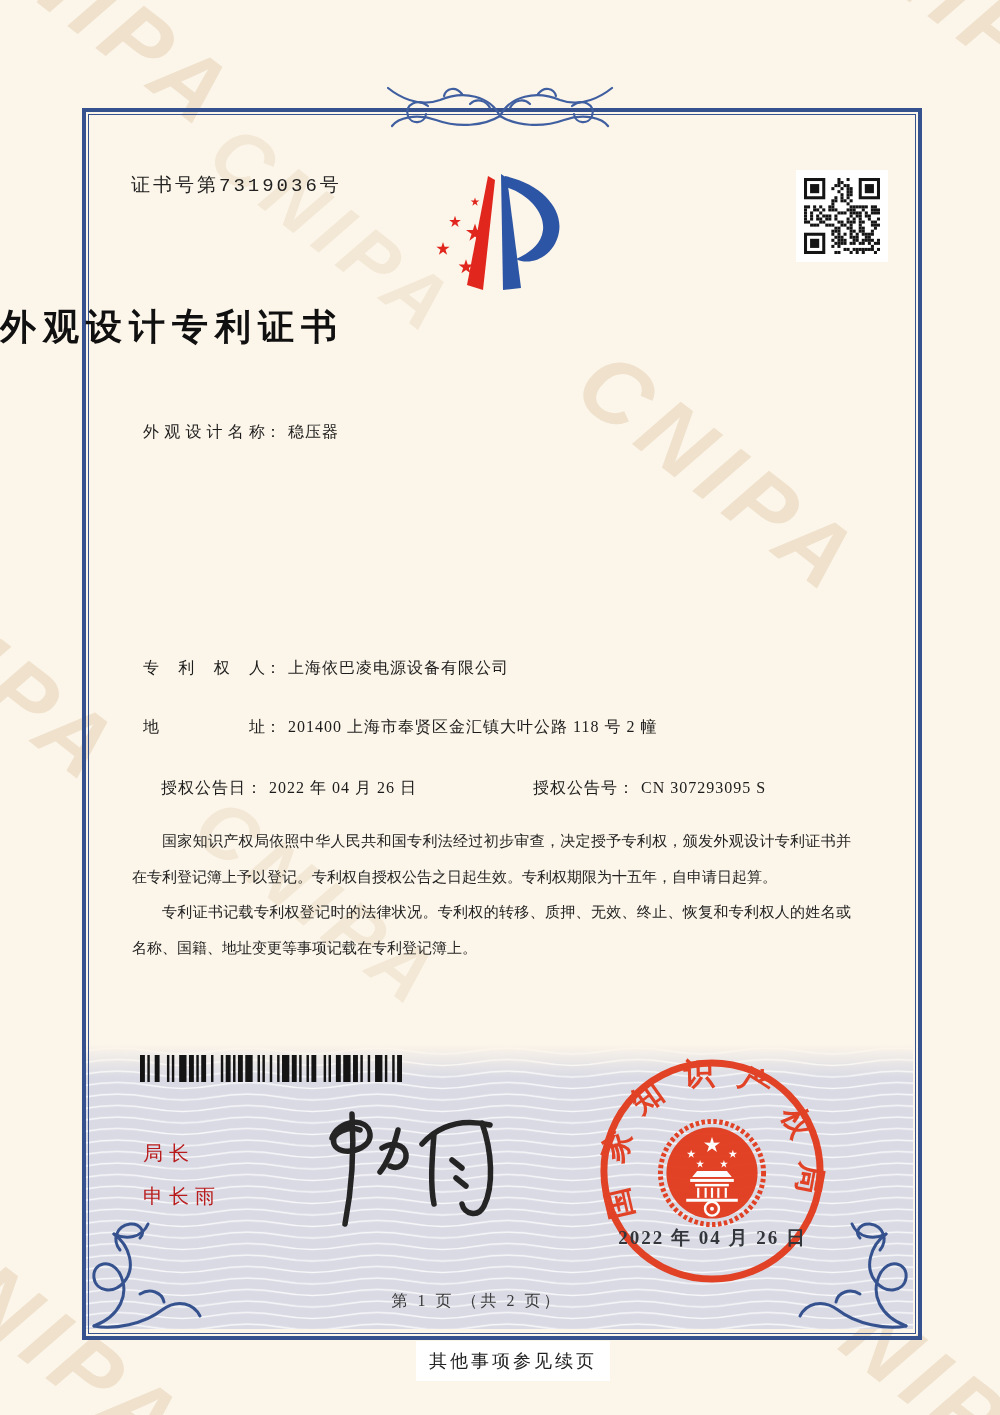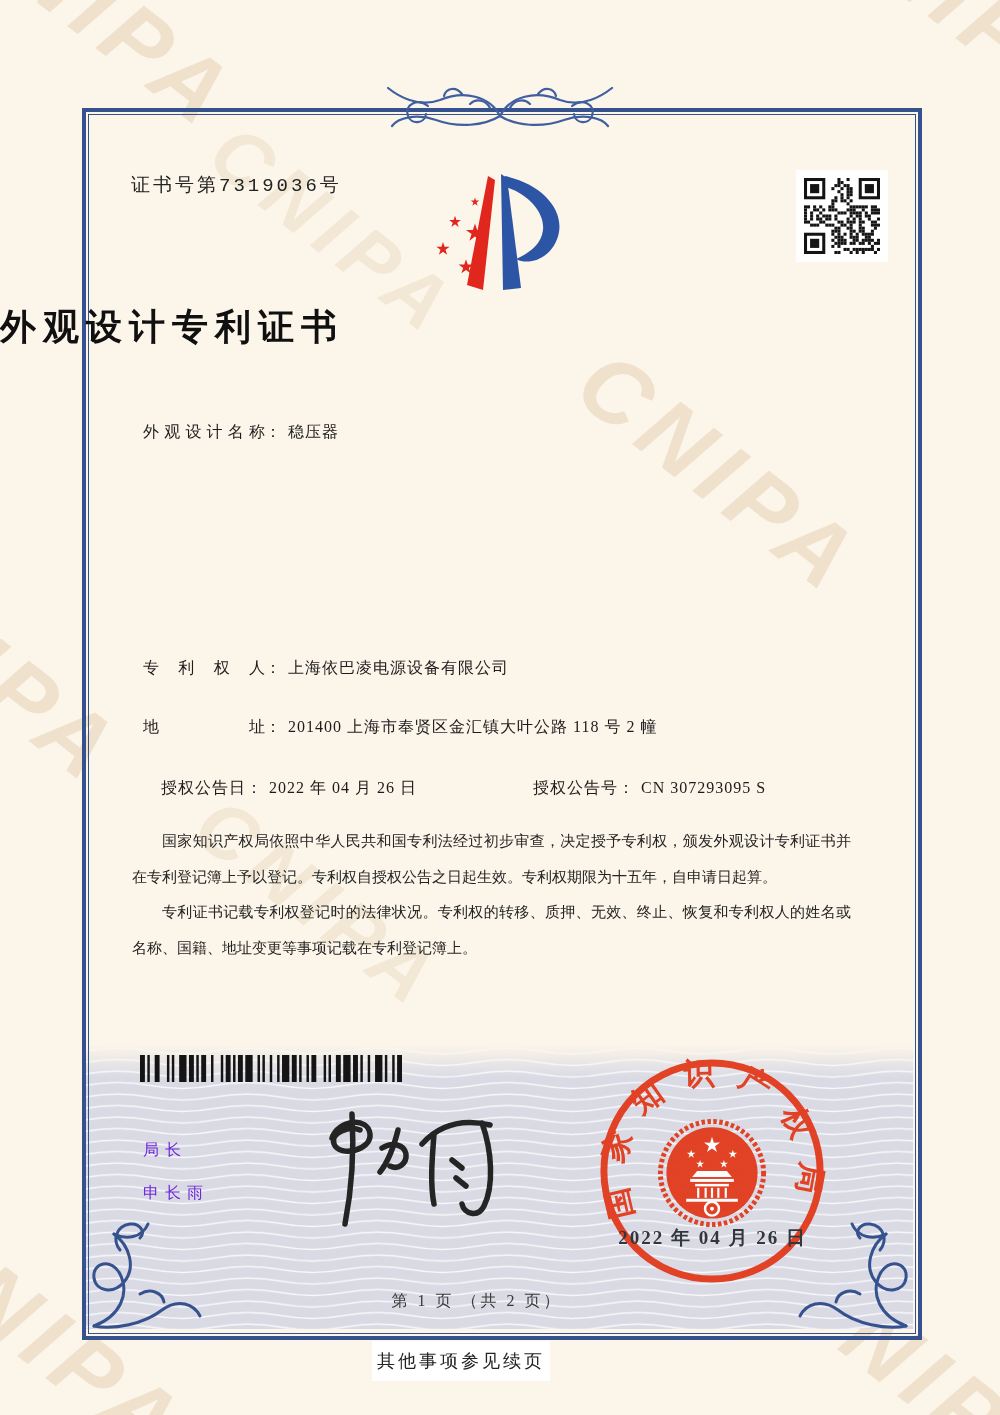--- a/index.html
+++ b/index.html
@@ -42,29 +42,29 @@
   .fcolon{display:inline-block;}
   .fvalue{margin-left:7px;letter-spacing:1px;}
   .grant-col2{position:absolute;left:372px;top:0;text-align:right;}
   .glabel{letter-spacing:1px;margin-left:18px;}
   
   .paras{position:absolute;left:132px;top:824px;width:719px;z-index:5;
     font-size:15px;line-height:35.5px;color:#242424;text-align:justify;}
   .paras p{margin:0;text-indent:2em;}
   
   .barcode{position:absolute;left:140px;top:1055px;z-index:5;}
-  .signer{position:absolute;left:143px;z-index:6;font-size:16px;color:#6d28d9;letter-spacing:6px;}
+  .signer{position:absolute;left:143px;z-index:6;font-size:20px;color:#b91c1c;letter-spacing:6px;}
   .signer.t1{top:1140px;} .signer.t2{top:1183px;font-family:Liberation Mono, monospace;}
   .signature{position:absolute;left:292px;top:1106px;z-index:6;}
   .seal{position:absolute;left:593px;top:1052px;z-index:5;opacity:.95;}
   .seal-date{position:absolute;left:600px;top:1225px;width:225px;z-index:6;text-align:center;
     font-size:19px;font-weight:600;letter-spacing:2px;color:#33363b;}
   .page-info{position:absolute;left:0;right:46px;top:1291px;z-index:5;text-align:center;
     font-size:16px;letter-spacing:3px;color:#3a3a3a;}
-  .footer-note{position:absolute;left:372px;top:1341px;width:178px;height:40px;z-index:5;
+  .footer-note{position:absolute;left:416px;top:1341px;width:194px;height:40px;z-index:5;
     background:#ffffff;text-align:center;line-height:40px;font-size:18px;letter-spacing:3px;color:#222;}
 </style>
 </head>
 <body>
 
 <div class="page">
 
   <div class="wm" style="left:-70px;top:-45px">CNIPA</div>
   <div class="wm" style="left:790px;top:-55px">CNIPA</div>
   <div class="wm small" style="left:190px;top:185px">CNIPA</div>

